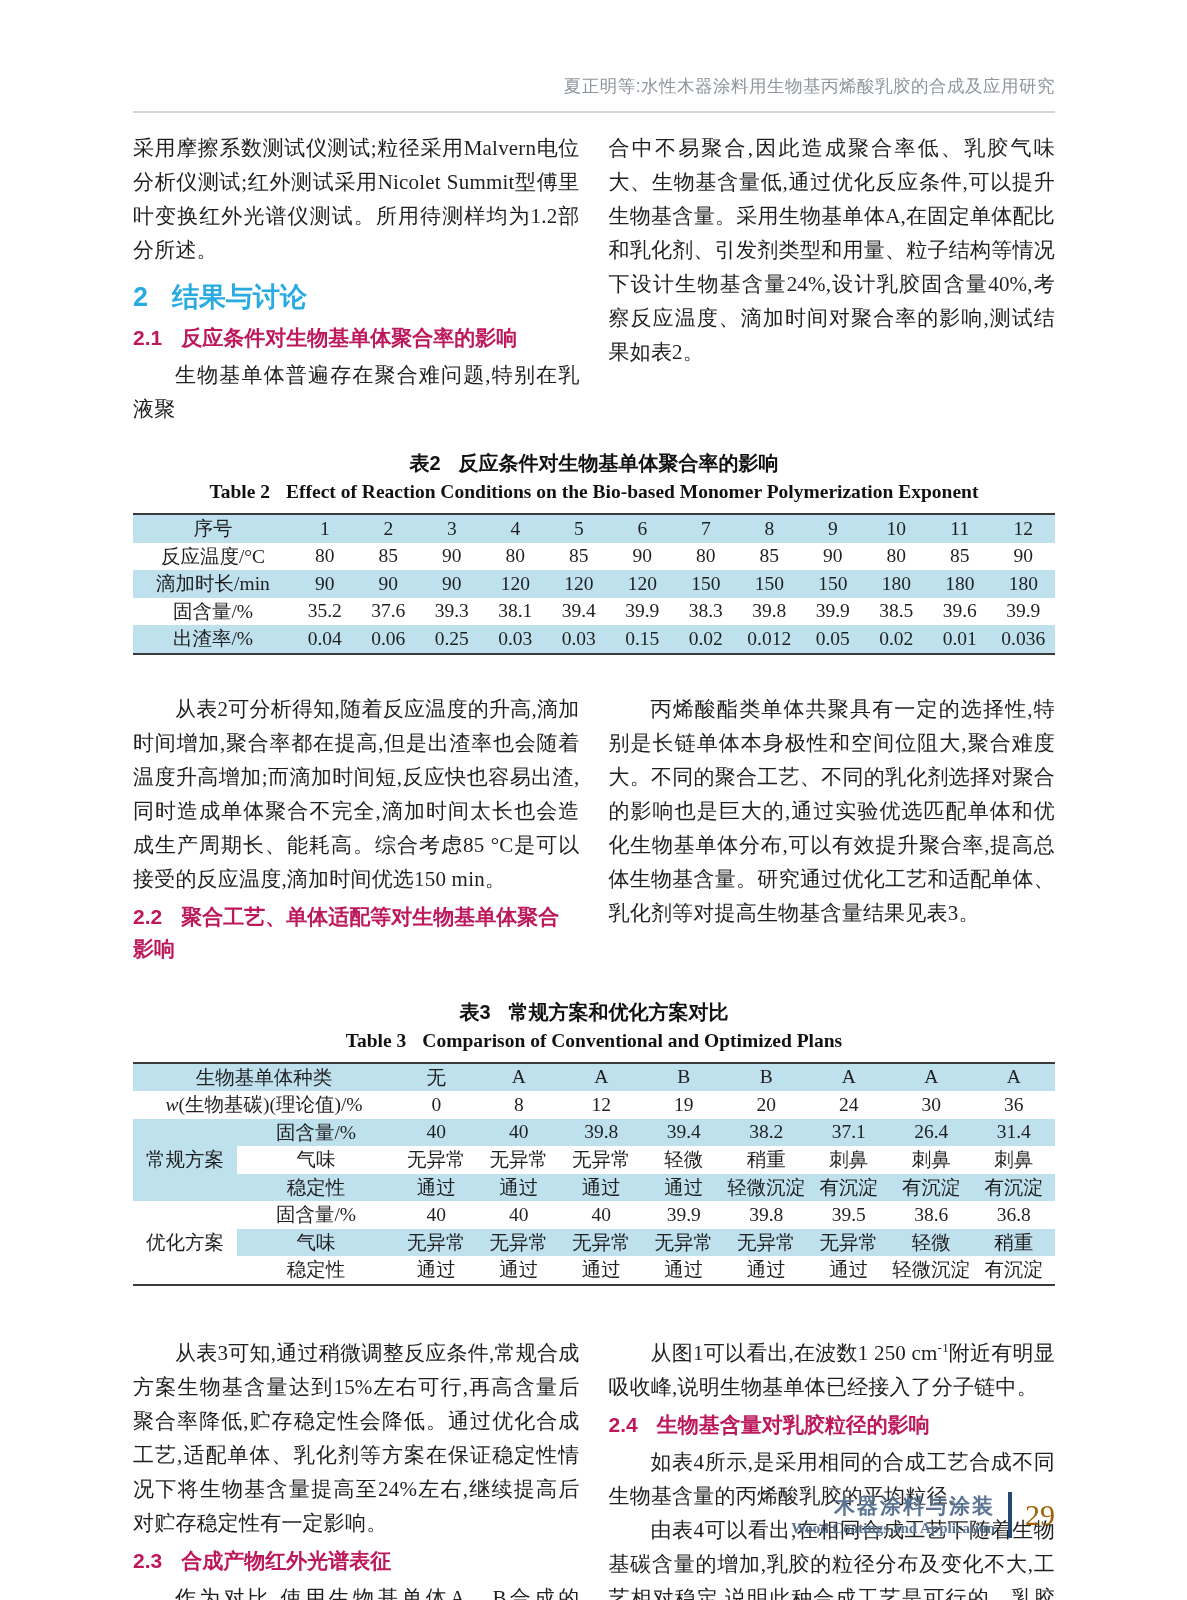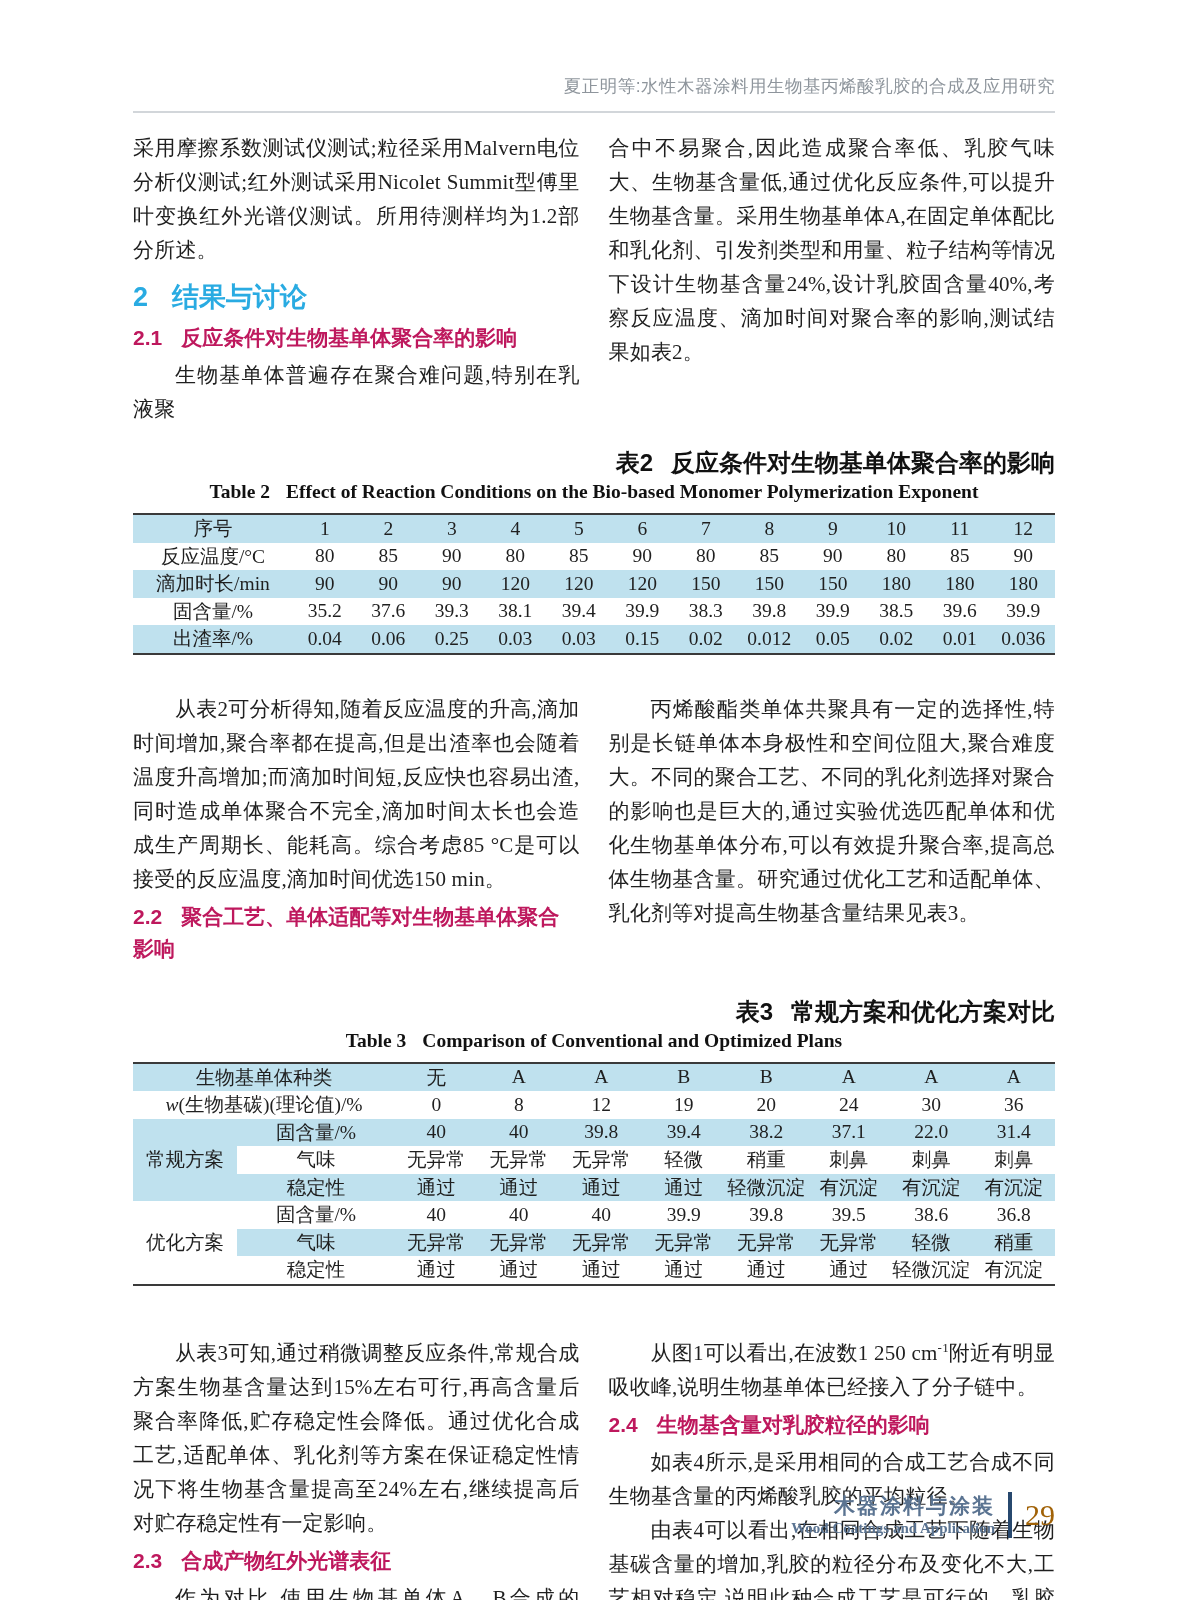--- a/index.html
+++ b/index.html
@@ -36,22 +36,22 @@
   .h1 .num{margin-right:24px;}
   .h2{
     color:#be185d;font-family:"Liberation Sans","DejaVu Sans",sans-serif;
     font-weight:bold;font-size:21px;line-height:32px;margin:5px 0 4px 0;
   }
   .h2 .num{margin-right:19px;}
 
   
   .tbl-section{margin-top:24px;}
   .tbl-title-cn{
-    text-align:right;font-family:"Liberation Sans","DejaVu Sans",sans-serif;
-    font-weight:bold;font-size:24px;color:#111;line-height:26px;
+    text-align:center;font-family:"Liberation Sans","DejaVu Sans",sans-serif;
+    font-weight:bold;font-size:20px;color:#111;line-height:26px;
   }
   .tbl-title-cn .tlabel{margin-right:18px;}
   .tbl-title-en{
     text-align:center;font-family:"Liberation Serif","DejaVu Serif",serif;
     font-weight:bold;font-size:19.5px;color:#111;line-height:25px;margin-top:3px;
   }
   .tbl-title-en .tlabel{margin-right:16px;}
   table.paper-table{
     width:100%;border-collapse:collapse;table-layout:fixed;
     margin-top:9px;border-top:2px solid #3a3a3a;border-bottom:2px solid #3a3a3a;
@@ -270,21 +270,21 @@
           </tr>
         <tr>
           <td class="group-label" rowspan="3">常规方案</td>
           <td class="rowlabel">固含量/%</td>
         <td>40</td>
             <td>40</td>
             <td>39.8</td>
             <td>39.4</td>
             <td>38.2</td>
             <td>37.1</td>
-            <td>22.0</td>
+            <td>26.4</td>
             <td>31.4</td>
           </tr>
         <tr>
           <td class="rowlabel">气味</td>
         <td>无异常</td>
             <td>无异常</td>
             <td>无异常</td>
             <td>轻微</td>
             <td>稍重</td>
             <td>刺鼻</td>

